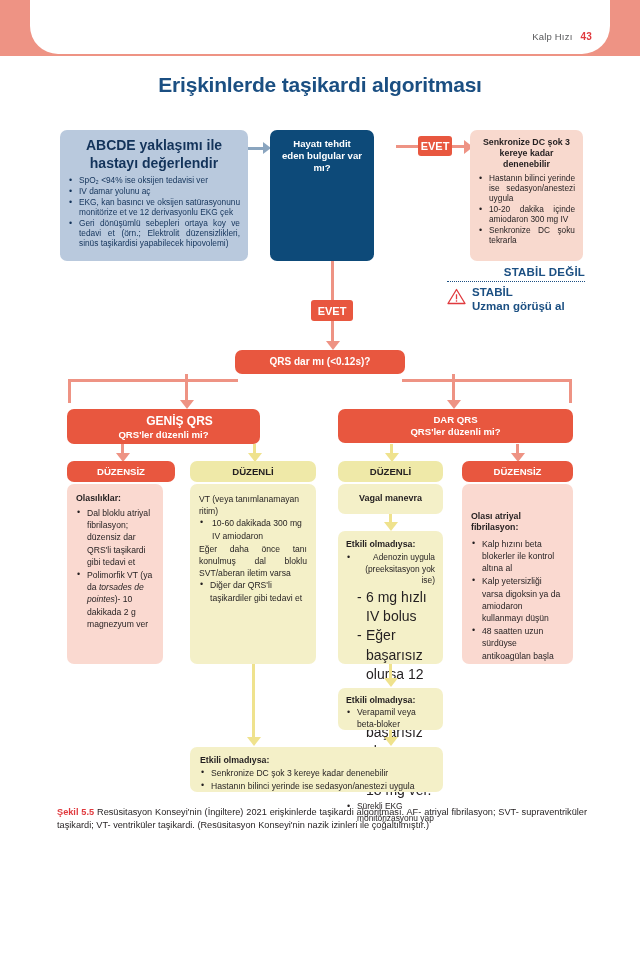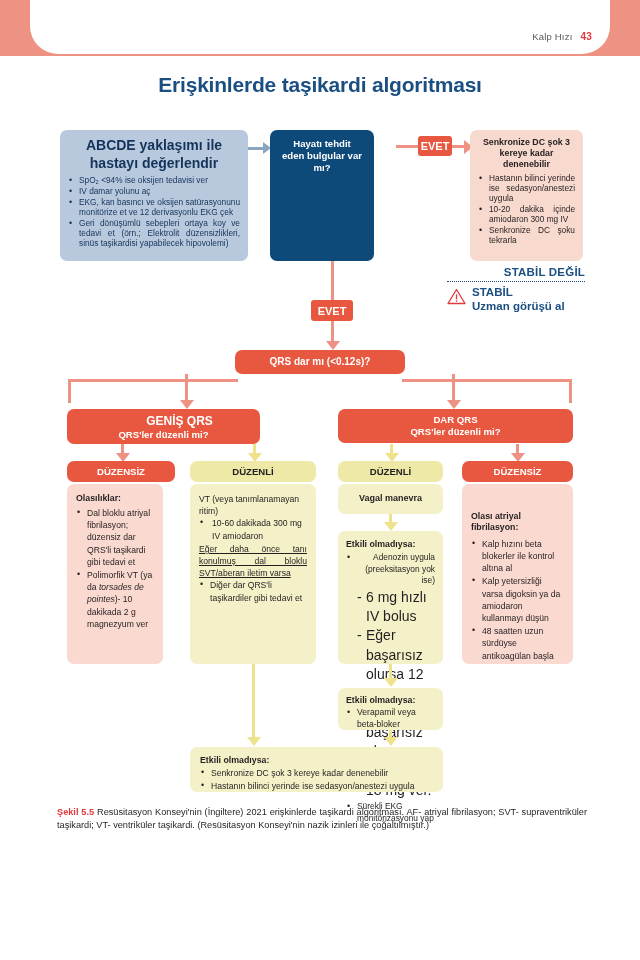--- a/index.html
+++ b/index.html
@@ -228,21 +228,21 @@
     <li style="text-align:left;">Dal bloklu atriyal fibrilasyon; düzensiz dar QRS'li taşikardi gibi tedavi et</li>
     <li style="text-align:left;">Polimorfik VT (ya da <span class="it">torsades de pointes</span>)- 10 dakikada 2 g magnezyum ver</li>
   </ul>
 </div>
 
 <div class="box box-yellow" style="left:190px; top:484px; width:126px; height:180px; padding:9px 9px;">
   <div style="font-size:8.6px; line-height:1.42;">VT (veya tanımlanamayan ritim)</div>
   <ul class="bl" style="font-size:8.6px; line-height:1.42;">
     <li style="text-align:left; padding-left:13px;">10-60 dakikada 300 mg IV amiodaron</li>
   </ul>
-  <div style="font-size:8.6px; line-height:1.42; text-align:justify;text-decoration:underline;">Eğer daha önce tanı konulmuş dal bloklu SVT/aberan iletim varsa</div>
+  <div style="font-size:8.6px; line-height:1.42; text-align:justify;">Eğer daha önce tanı konulmuş dal bloklu SVT/aberan iletim varsa</div>
   <ul class="bl" style="font-size:8.6px; line-height:1.42;">
     <li style="text-align:left;">Diğer dar QRS'li taşikardiler gibi tedavi et</li>
   </ul>
 </div>
 
 <div class="box box-yellow" style="left:338px; top:484px; width:105px; height:30px; display:flex; align-items:center; justify-content:center;">
   <span class="bx-title" style="font-size:9px;">Vagal manevra</span>
 </div>
 <div class="ln ln-yel" style="left:389px; top:514px; width:3px; height:11px;"></div>
 <div class="arrowhead ah-down-yel" style="left:383.5px; top:522px;"></div>

